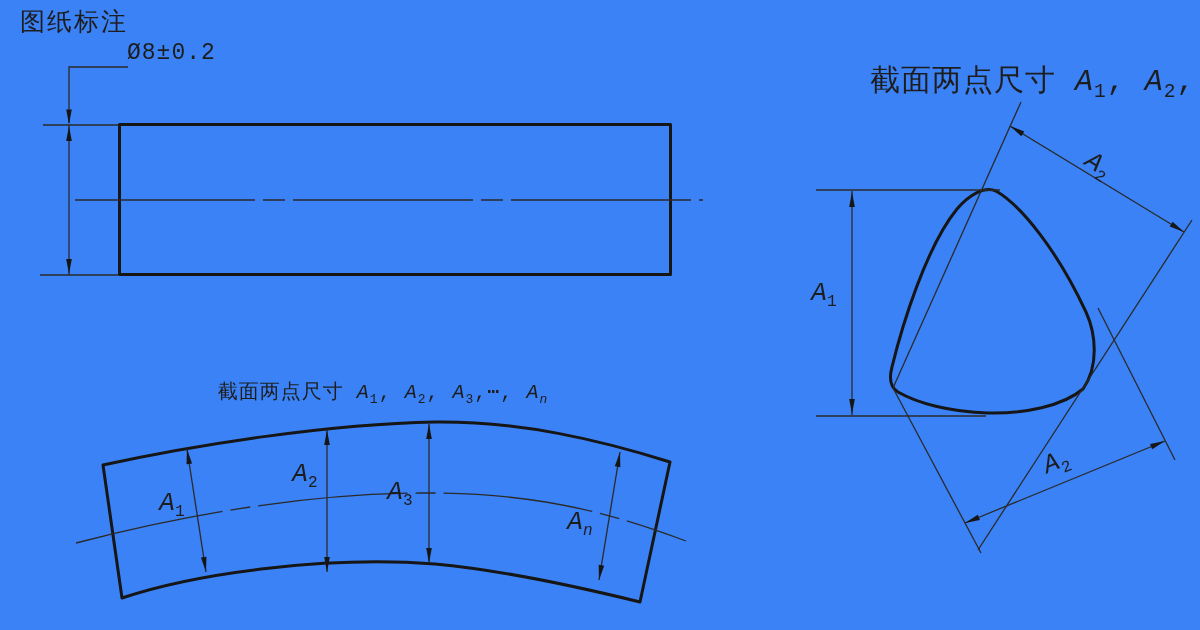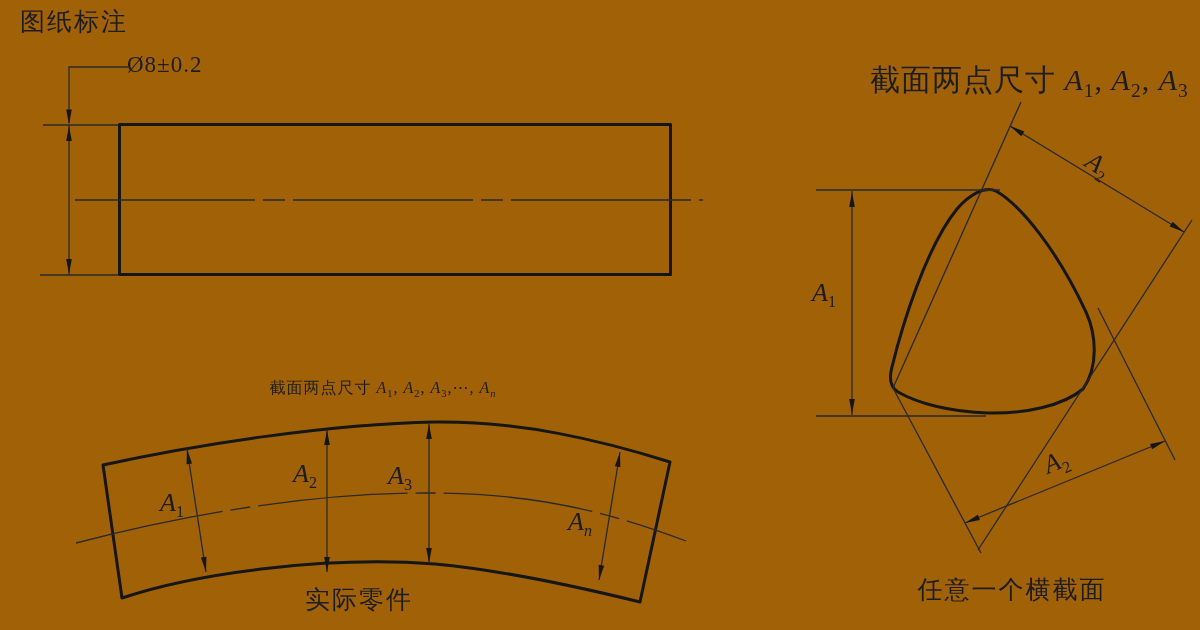--- a/index.html
+++ b/index.html
@@ -1,24 +1,24 @@
 <!DOCTYPE html>
 <html><head>
 <meta charset="utf-8">
 <style>
   html,body{margin:0;padding:0;background:#fff;}
   .canvas{
-    position:relative;width:1200px;height:630px;background:#a16207;overflow:hidden;
-    font-family:Liberation Serif, serif;color:#1d1d1d;
+    position:relative;width:1200px;height:630px;background:#3b82f6;overflow:hidden;
+    font-family:Liberation Mono, monospace;color:#1d1d1d;
   }
   .canvas svg{position:absolute;left:0;top:0;}
   .lbl{position:absolute;white-space:nowrap;}
   .heading{font-size:25px;letter-spacing:2px;}
   .callout{font-size:23px;letter-spacing:1px;}
-  .fig-title{font-size:16px;text-align:center;letter-spacing:1px;}
+  .fig-title{font-size:20px;text-align:center;letter-spacing:1px;}
   .fig-title-sm{font-size:30px;}
   .caption{font-size:25px;text-align:center;letter-spacing:2px;}
   .dim-label{width:60px;text-align:center;font-size:26px;font-style:italic;line-height:30px;}
   .dim-label sub{font-size:0.62em;font-style:normal;line-height:0;}
   .dim-label sub.it{font-style:italic;}
   .it{font-style:italic;}
   .fig-title sub, .seg sub{font-size:0.65em;line-height:0;}
   .rot{transform-origin:center center;}
   .thin{stroke:#2a2a2a;stroke-width:1.3;fill:none;}
   .thick{stroke:#161616;stroke-width:3;fill:none;stroke-linejoin:round;}
@@ -98,31 +98,29 @@
       <use href="#arr" class="arr" transform="translate(1010,126) rotate(-148.7)"></use>
       <use href="#arr" class="arr" transform="translate(1184,232) rotate(31.3)"></use>
 
       <path class="thin" d="M965,523 L1165,441"></path>
       <use href="#arr" class="arr" transform="translate(965,523) rotate(157.7)"></use>
       <use href="#arr" class="arr" transform="translate(1165,441) rotate(-22.3)"></use>
     </g>
   </svg>
 
   <div class="lbl heading" style="left:20px;top:5px;">图纸标注</div>
-  <div class="lbl callout" style="left:127px;top:52px;">Ø8±0.2</div>
+  <div class="lbl callout" style="left:127px;top:40px;">Ø8±0.2</div>
 
   <div class="lbl fig-title seg" style="left:183px;top:378px;width:400px;"><span>截面两点尺寸 </span><span class="it">A</span><sub>1</sub><span>, </span><span class="it">A</span><sub>2</sub><span>, </span><span class="it">A</span><sub>3</sub><span>,⋯, </span><span class="it">A</span><sub class="it">n</sub></div>
 
   <div class="lbl dim-label" style="left:142px;top:488px;"><span class="it">A</span><sub>1</sub></div>
   <div class="lbl dim-label" style="left:275px;top:459px;"><span class="it">A</span><sub>2</sub></div>
-  <div class="lbl dim-label" style="left:370px;top:461px;"><span class="it">A</span><sub>3</sub></div>
+  <div class="lbl dim-label" style="left:370px;top:477px;"><span class="it">A</span><sub>3</sub></div>
   <div class="lbl dim-label" style="left:550px;top:507px;"><span class="it">A</span><sub class="it">n</sub></div>
 
-  <div class="lbl caption" style="left:259px;top:583px;width:200px;">实际零件</div>
 
   <div class="lbl fig-title fig-title-sm seg" style="left:870px;top:60px;width:300px;"><span>截面两点尺寸 </span><span class="it">A</span><sub>1</sub><span>, </span><span class="it">A</span><sub>2</sub><span>, </span><span class="it">A</span><sub>3</sub></div>
 
   <div class="lbl dim-label" style="left:794px;top:278px;"><span class="it">A</span><sub>1</sub></div>
   <div class="lbl dim-label rot" style="left:1068px;top:150px;transform:rotate(32deg);"><span class="it">A</span><sub>2</sub></div>
   <div class="lbl dim-label rot" style="left:1026px;top:447px;transform:rotate(-23deg);"><span class="it">A</span><sub>2</sub></div>
 
-  <div class="lbl caption" style="left:912px;top:573px;width:200px;">任意一个横截面</div>
 </div>
 
 </body></html>

